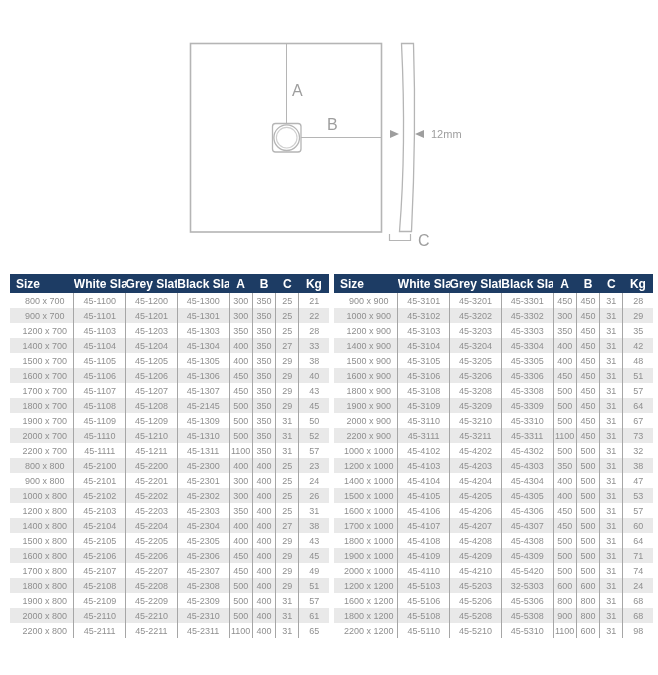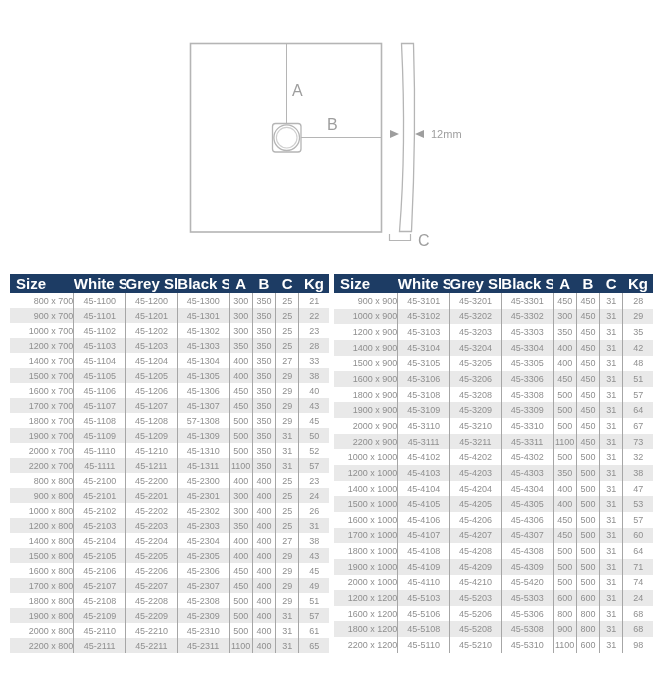--- a/index.html
+++ b/index.html
@@ -15,29 +15,29 @@
   html,body{background:#ffffff;}
   body{
     width:658px;height:675px;position:relative;overflow:hidden;
     font-family:"Liberation Sans", sans-serif;
   }
   .diagram{position:absolute;top:0;left:0;width:658px;height:270px;}
   .tables{position:absolute;top:274px;left:10px;width:644px;display:flex;gap:5px;}
   .spec-table{width:319px;border-collapse:collapse;table-layout:fixed;}
   .spec-table th{
     background:var(--header-bg);color:var(--header-text);
-    font-size:15px;font-weight:bold;height:19px;text-align:center;
+    font-size:12px;font-weight:bold;height:19px;text-align:center;
     white-space:nowrap;overflow:hidden;
   }
   .spec-table th:first-child{text-align:left;padding-left:6px;}
   .spec-table td{
     color:var(--cell-text);font-size:9px;height:15px;text-align:center;
     white-space:nowrap;overflow:hidden;
   }
-  .spec-table td:first-child{text-align:right;padding-left:6px;}
+  .spec-table td:first-child{text-align:center;padding-left:6px;}
   .spec-table tbody td + td{border-left:1px solid var(--col-border);}
   .spec-table tbody tr:nth-child(even) td{background:var(--stripe);}
   .col-size{width:20%;}
   .col-code{width:16.2%;}
   .col-dim{width:7.3%;}
   .col-kg{width:9.4%;}
 </style>
 </head>
 <body style="--header-bg: #1d3c64; --header-text: #ffffff; --stripe: #e9e9e9; --cell-text: #8f8f8f; --col-border: #a6a6a6; --diagram-stroke: #b5b5b5; --diagram-label: #9e9e9e;">
 
@@ -106,30 +106,20 @@
           <td>900 x 700</td>
           <td>45-1101</td>
           <td>45-1201</td>
           <td>45-1301</td>
           <td>300</td>
           <td>350</td>
           <td>25</td>
           <td>22</td>
         </tr>
         <tr>
-          <td>1000 x 700</td>
-          <td>45-1102</td>
-          <td>45-1202</td>
-          <td>45-1302</td>
-          <td>300</td>
-          <td>350</td>
-          <td>25</td>
-          <td>23</td>
-        </tr>
-        <tr>
           <td>1200 x 700</td>
           <td>45-1103</td>
           <td>45-1203</td>
           <td>45-1303</td>
           <td>350</td>
           <td>350</td>
           <td>25</td>
           <td>28</td>
         </tr>
         <tr>
@@ -169,21 +159,21 @@
           <td>45-1307</td>
           <td>450</td>
           <td>350</td>
           <td>29</td>
           <td>43</td>
         </tr>
         <tr>
           <td>1800 x 700</td>
           <td>45-1108</td>
           <td>45-1208</td>
-          <td>57-1308</td>
+          <td>45-2145</td>
           <td>500</td>
           <td>350</td>
           <td>29</td>
           <td>45</td>
         </tr>
         <tr>
           <td>1900 x 700</td>
           <td>45-1109</td>
           <td>45-1209</td>
           <td>45-1309</td>
@@ -545,21 +535,21 @@
           <td>45-5420</td>
           <td>500</td>
           <td>500</td>
           <td>31</td>
           <td>74</td>
         </tr>
         <tr>
           <td>1200 x 1200</td>
           <td>45-5103</td>
           <td>45-5203</td>
-          <td>45-5303</td>
+          <td>32-5303</td>
           <td>600</td>
           <td>600</td>
           <td>31</td>
           <td>24</td>
         </tr>
         <tr>
           <td>1600 x 1200</td>
           <td>45-5106</td>
           <td>45-5206</td>
           <td>45-5306</td>

